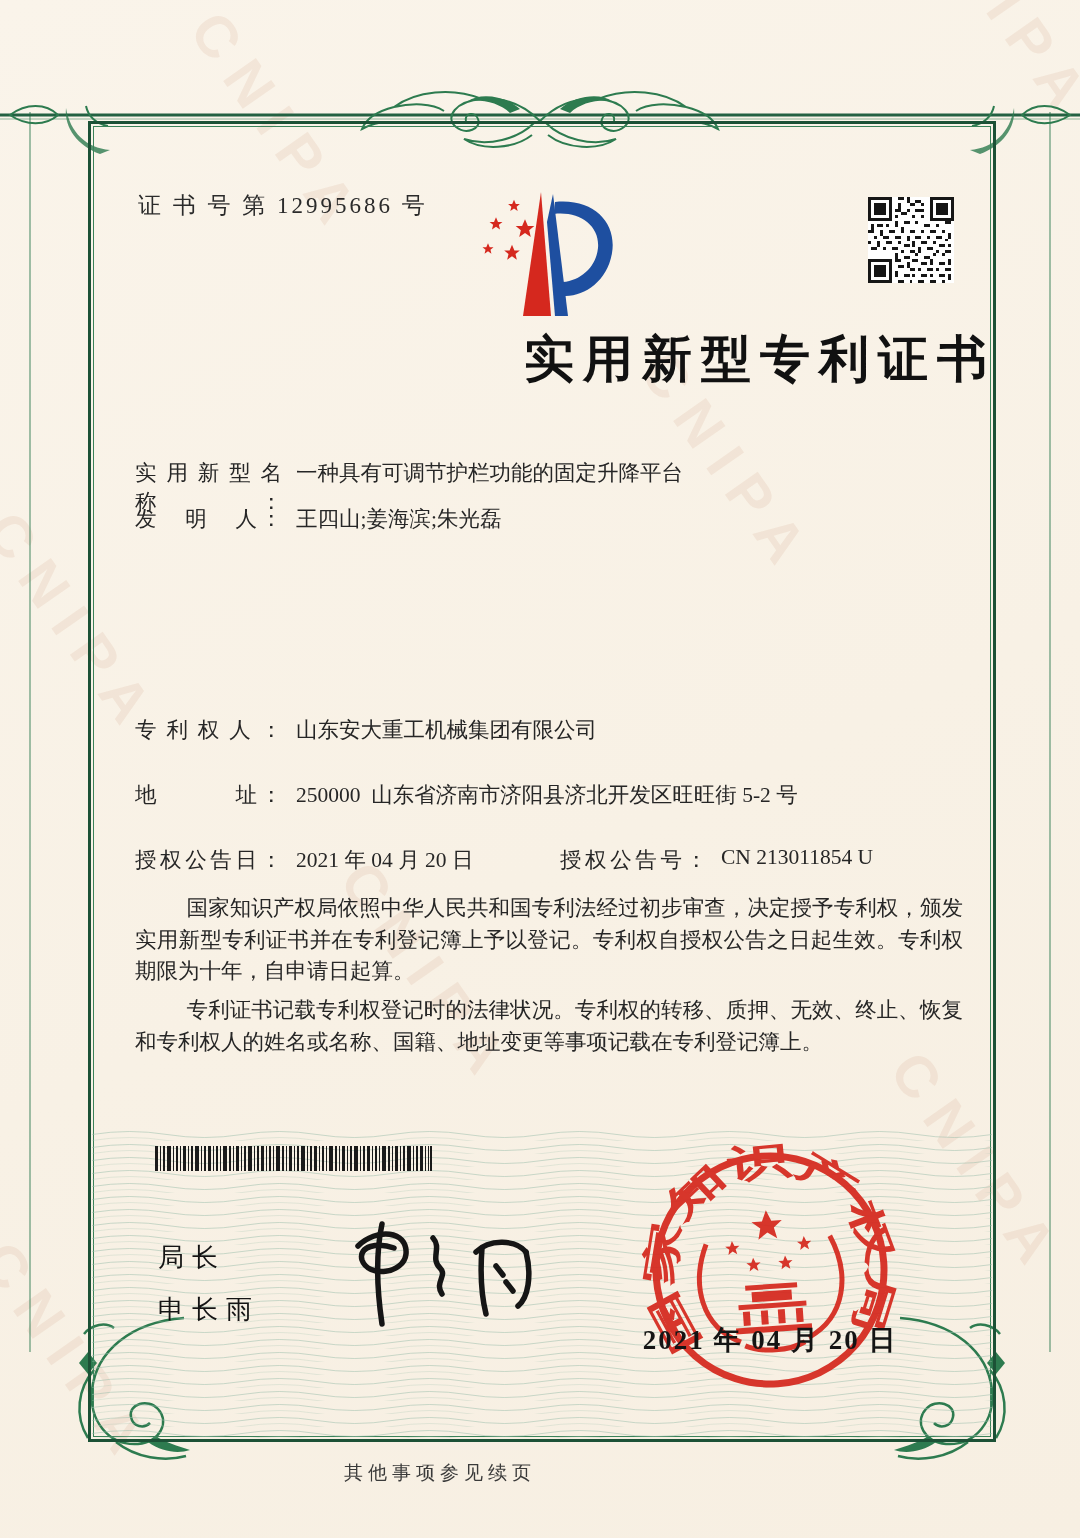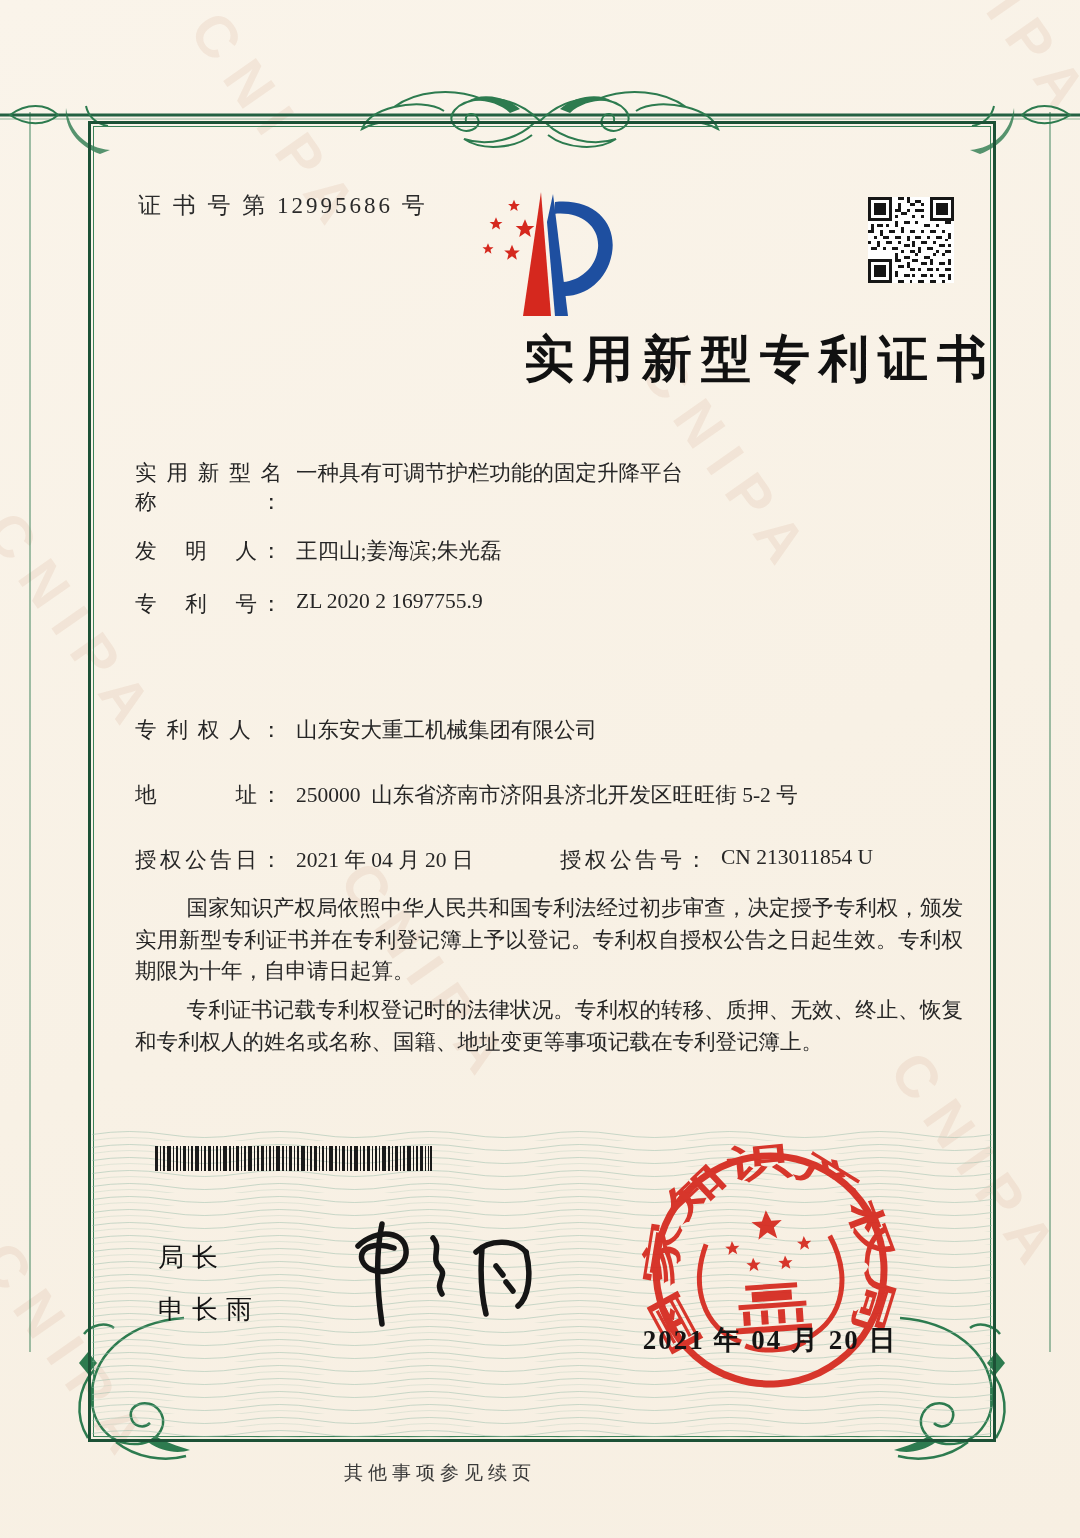--- a/index.html
+++ b/index.html
@@ -159,25 +159,22 @@
       <path d="M2,2h4v4h-4z M23,2h4v4h-4z M2,23h4v4h-4z"></path>
       <path d="M10,0h2v1h-2z M13,0h1v2h-1z M16,1h2v1h-2z M10,2h1v2h-1z M14,2h2v1h-2z M18,2h1v1h-1z M9,4h2v1h-2z M13,4h1v1h-1z M16,4h3v1h-3z M11,5h2v1h-2z M9,6h1v1h-1z M15,6h1v1h-1z M18,6h1v1h-1z M1,9h1v2h-1z M3,9h2v1h-2z M6,9h1v1h-1z M9,8h1v2h-1z M12,8h2v1h-2z M16,8h1v1h-1z M19,9h2v1h-2z M23,9h1v1h-1z M26,8h2v1h-2z M0,11h2v1h-2z M4,11h1v2h-1z M7,11h2v1h-2z M11,10h1v2h-1z M14,11h2v1h-2z M18,11h1v1h-1z M21,11h2v1h-2z M25,11h1v1h-1z M27,12h1v2h-1z M2,13h1v1h-1z M5,13h2v1h-2z M9,13h2v1h-2z M13,13h1v2h-1z M16,13h2v1h-2z M20,13h1v1h-1z M23,13h2v1h-2z M26,14h1v1h-1z M0,15h1v1h-1z M3,15h1v2h-1z M6,15h2v1h-2z M10,15h1v1h-1z M12,16h2v1h-2z M15,15h1v2h-1z M18,15h2v1h-2z M22,15h1v1h-1z M24,16h2v1h-2z M27,16h1v1h-1z M1,17h2v1h-2z M5,17h1v1h-1z M8,17h2v1h-2z M11,18h1v1h-1z M14,18h2v1h-2z M17,17h1v2h-1z M20,17h2v1h-2z M23,18h1v1h-1z M26,18h2v1h-2z M9,19h1v2h-1z M12,20h2v1h-2z M16,19h1v1h-1z M19,20h2v1h-2z M22,19h1v1h-1z M25,19h1v1h-1z M9,21h2v1h-2z M13,22h1v2h-1z M15,21h2v1h-2z M18,22h2v1h-2z M21,21h1v2h-1z M24,22h2v1h-2z M27,21h1v2h-1z M10,23h2v1h-2z M14,24h2v1h-2z M17,24h1v1h-1z M20,24h2v1h-2z M23,24h1v1h-1z M26,24h2v1h-2z M9,25h1v2h-1z M12,26h2v1h-2z M15,26h1v1h-1z M18,26h2v1h-2z M21,26h1v1h-1z M24,26h2v1h-2z M27,26h1v2h-1z M10,28h2v1h-2z M14,28h1v1h-1z M17,28h2v1h-2z M21,28h2v1h-2z M25,28h1v1h-1z"></path>
     </g>
   </svg>
 
   <div class="title">实用新型专利证书</div>
 
   <div class="row" style="top:458px">
     <span class="lbl">实用新型名称：</span><span class="val">一种具有可调节护栏功能的固定升降平台</span>
   </div>
-  <div class="row" style="top:536px">
+  <div class="row" style="top:504px">
     <span class="lbl">发　明　人：</span><span class="val">王四山;姜海滨;朱光磊</span>
-  </div>
-  <div class="row" style="top:589px">
-    <span class="lbl">专　利　号：</span><span class="val">ZL 2020 2 1697755.9</span>
   </div>
   <div class="row" style="top:715px">
     <span class="lbl">专利权人：</span><span class="val">山东安大重工机械集团有限公司</span>
   </div>
   <div class="row" style="top:780px">
     <span class="lbl">地　　　址：</span><span class="val">250000  山东省济南市济阳县济北开发区旺旺街 5-2 号</span>
   </div>
   <div class="row" style="top:845px">
     <span class="lbl">授权公告日：</span><span class="val">2021 年 04 月 20 日</span>
     <span class="grant2">

